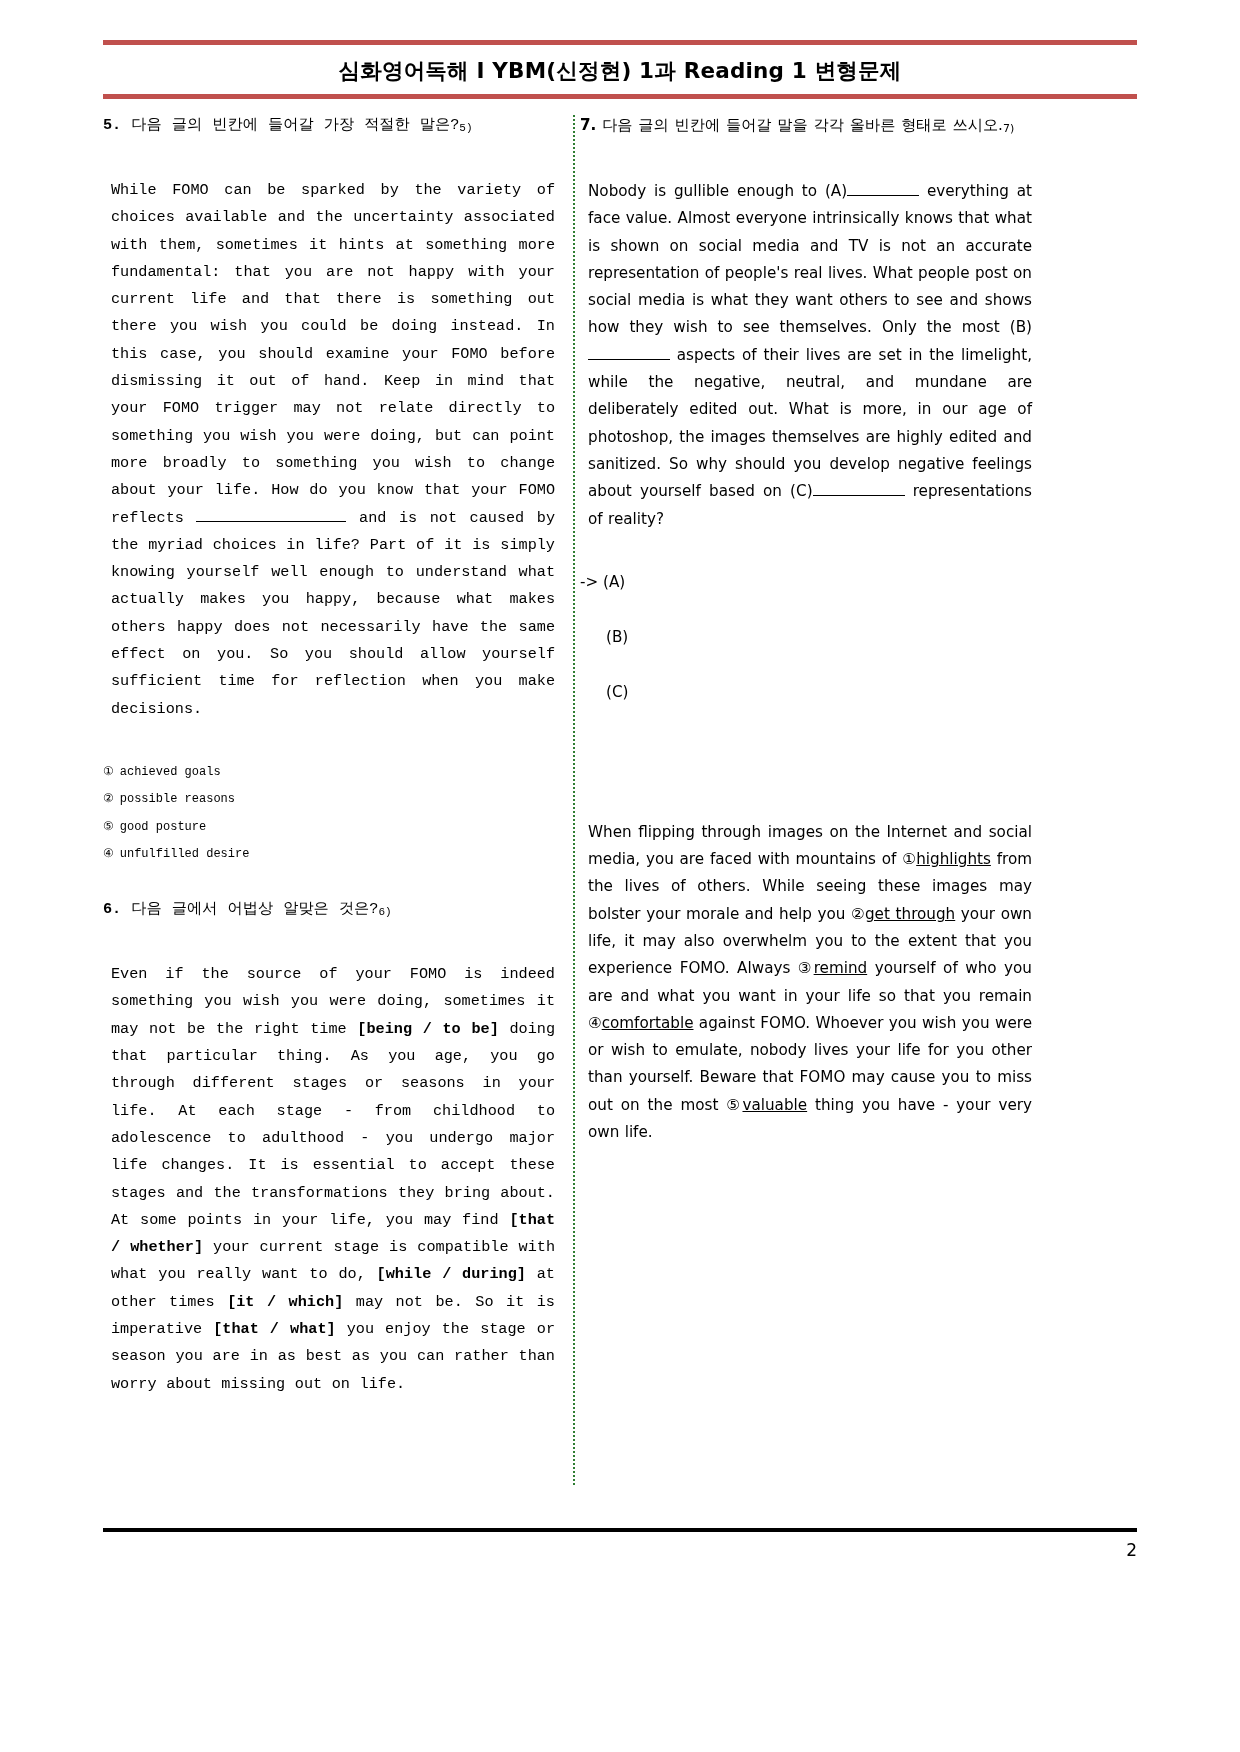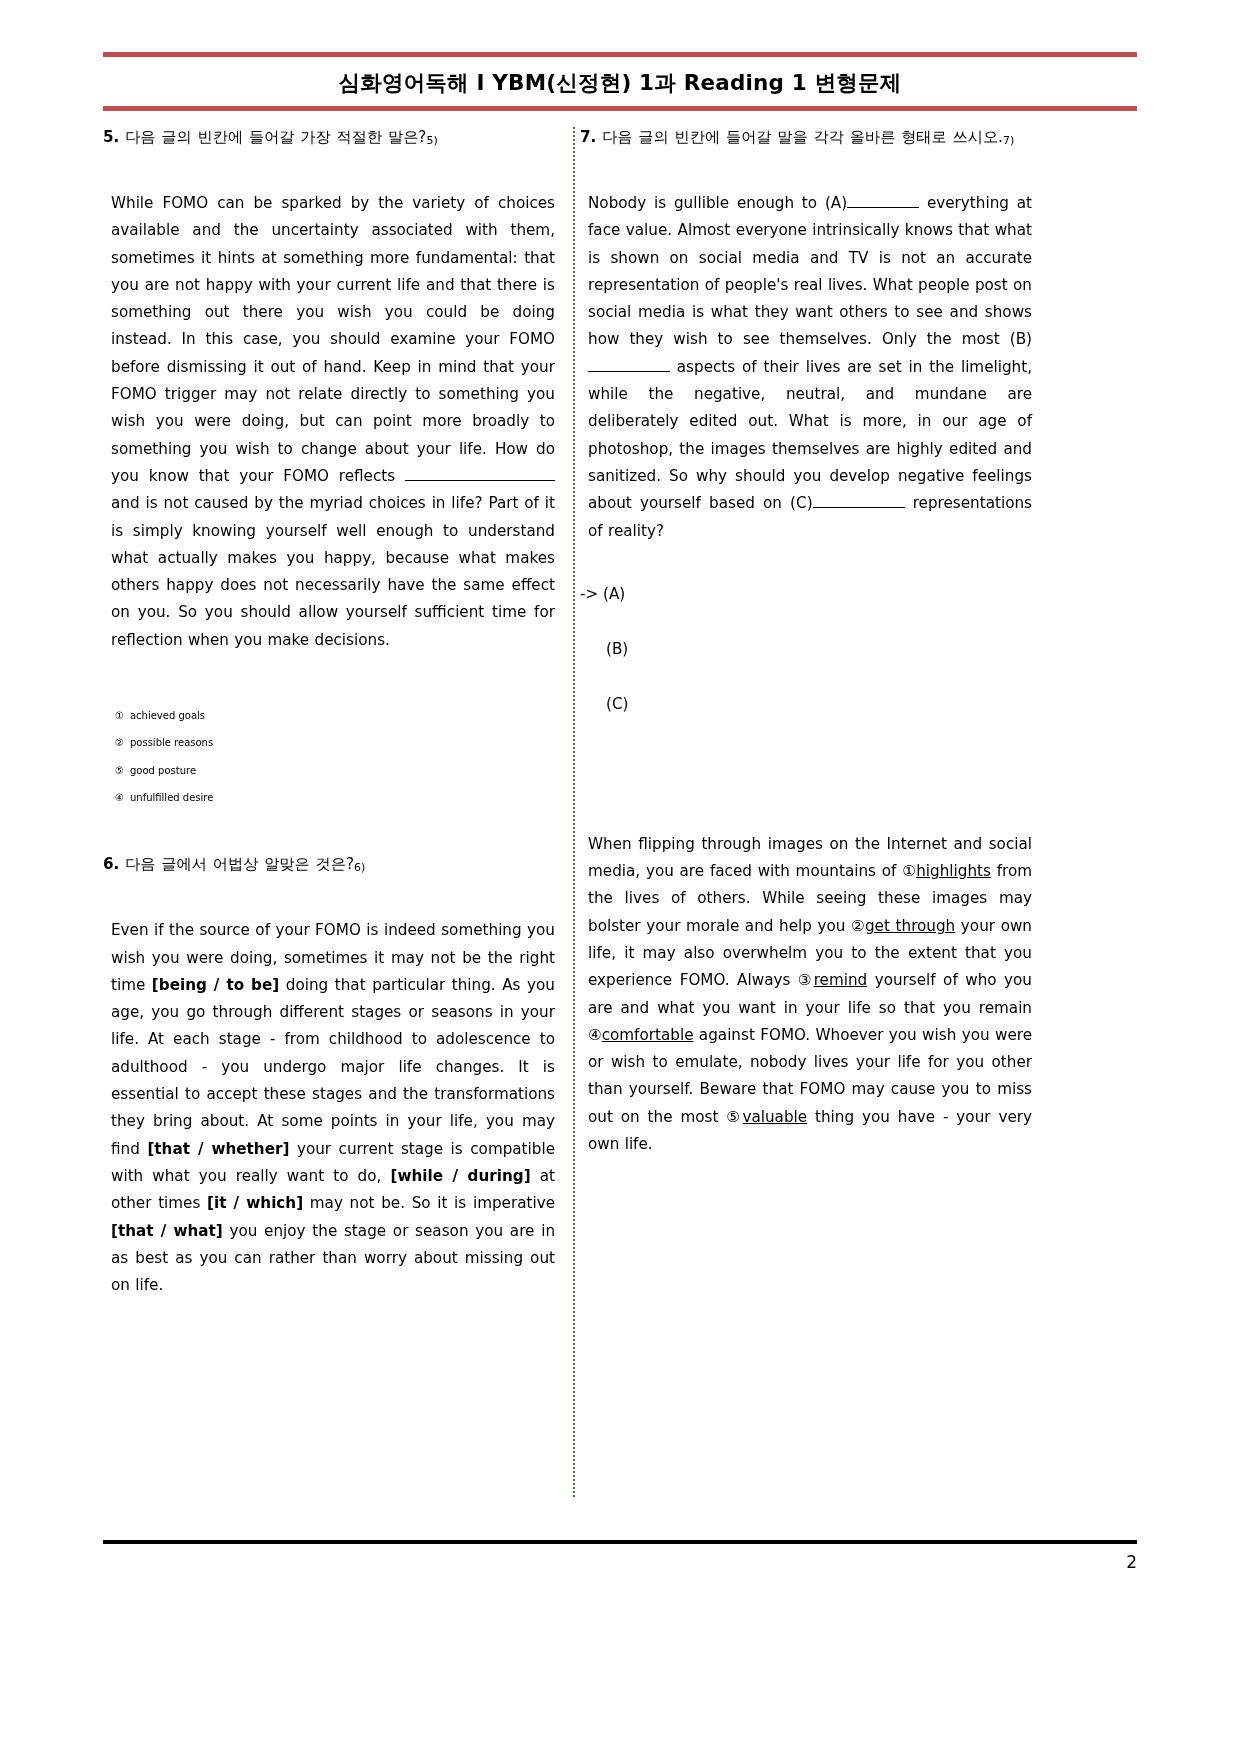--- a/index.html
+++ b/index.html
@@ -10,21 +10,21 @@
   body {
     width: 1240px;
     height: 1752px;
     font-family: "DejaVu Sans", "Liberation Sans", sans-serif;
     color: #000000;
     position: relative;
     overflow: hidden;
   }
   .page {
     position: absolute;
-    left: 0; top: 12px;
+    left: 0; top: 0;
     width: 1240px;
     height: 1412px;
   }
   
   .header-wrap {
     position: absolute;
     left: 103px;
     top: 40px;
     width: 1034px;
   }
@@ -53,21 +53,21 @@
     left: 103px;
     top: 112px;
     width: 1034px;
     height: 1380px;
   }
   .col {
     position: absolute;
     top: 0;
     width: 460px;
   }
-  .col-left  { left: 0px; }
+  .col-left  { left: 0px; font-family: Liberation Mono, monospace; }
   .col-right { left: 477px; }
   .divider {
     position: absolute;
     left: 470px;
     top: 3px;
     width: 0;
     height: 1370px;
     border-left: 2px dotted #2e7d32;
   }
   
@@ -101,23 +101,23 @@
     display: inline-block;
     border-bottom: 1.4px solid #000;
     vertical-align: baseline;
   }
   .blank-long  { width: 150px; }
   .blank-short { width: 72px; }
   .blank-med   { width: 82px; }
   .blank-c     { width: 92px; }
   b.choice { font-weight: bold; }
   .options {
-    font-size: 10px;
+    font-size: 12px;
     line-height: 27.3px;
-    margin: 12px;
+    margin: 0;
   }
   .options .opt { white-space: nowrap; }
   .circ { margin-right: 6px; }
   .answer-lines {
     font-size: 15.2px;
     line-height: 27.3px;
   }
   .answer-lines .ans-row { margin-bottom: 28px; }
   .ans-indent { display: inline-block; width: 26px; }
   

